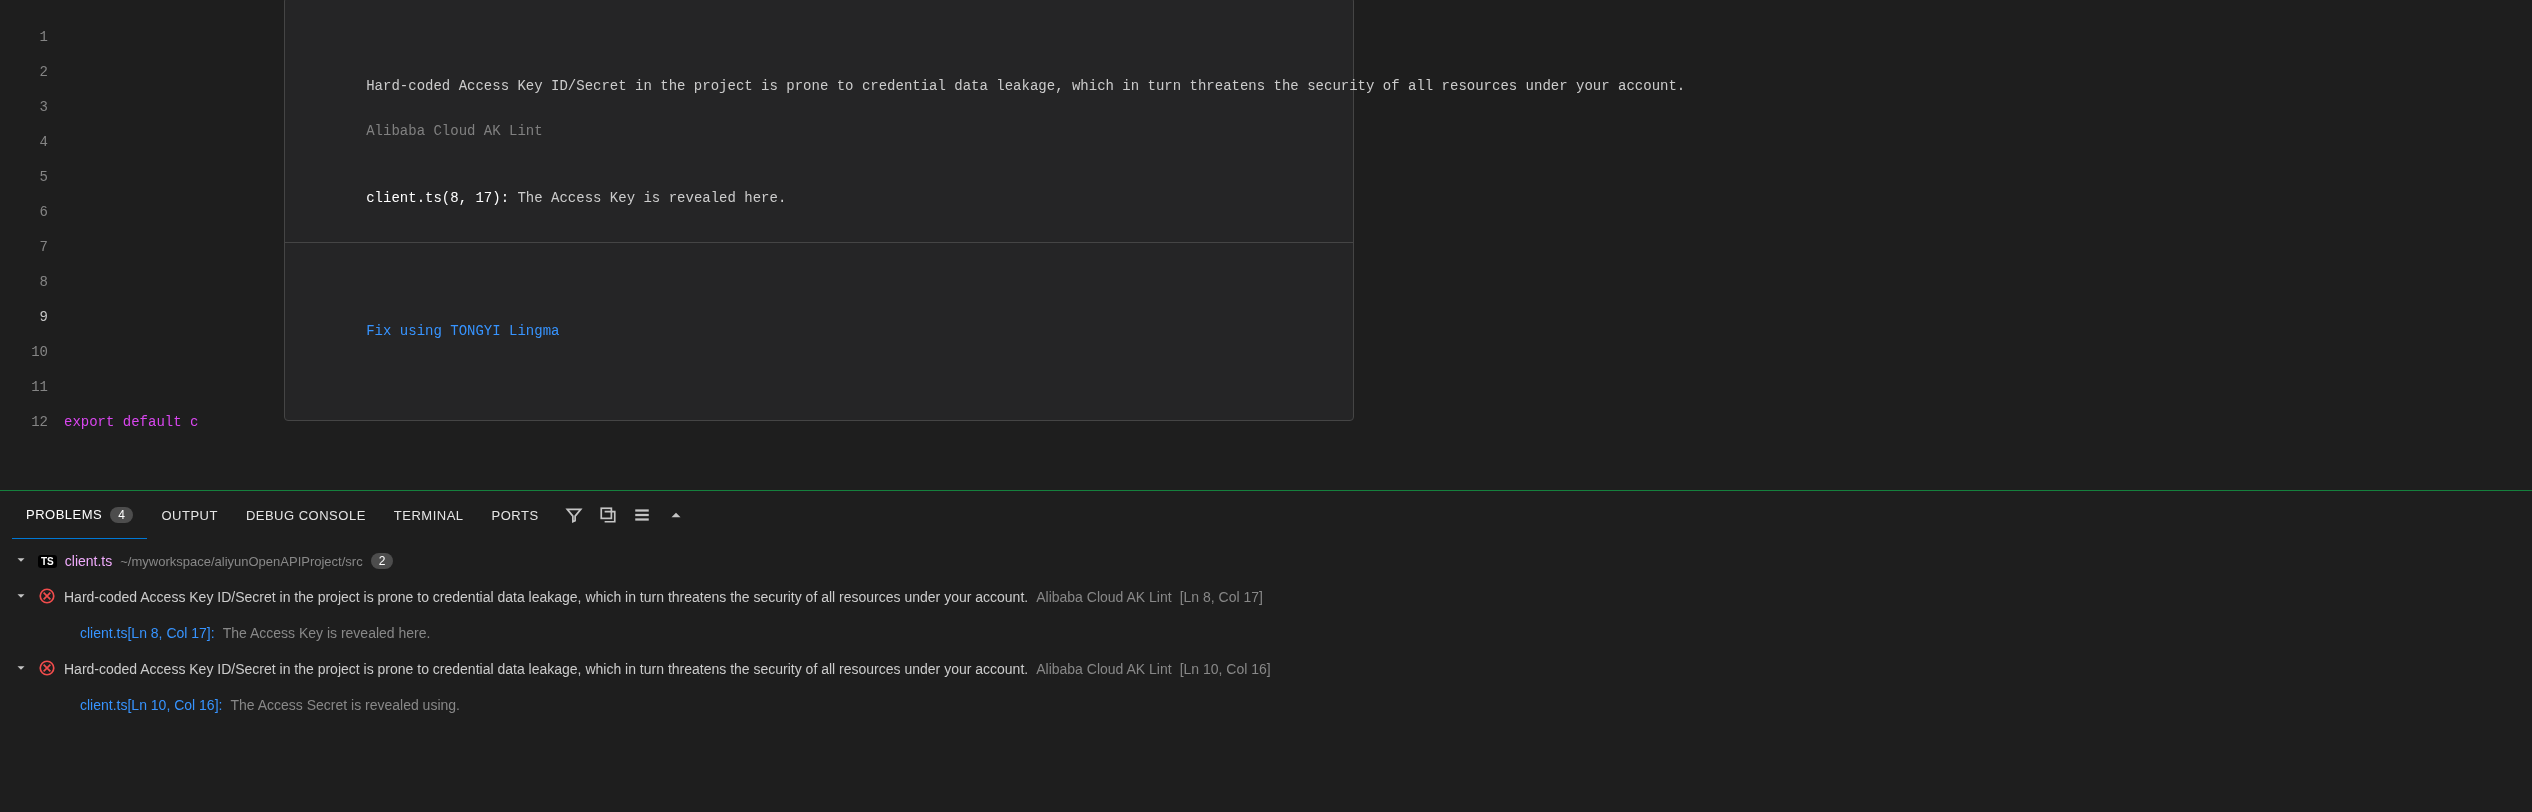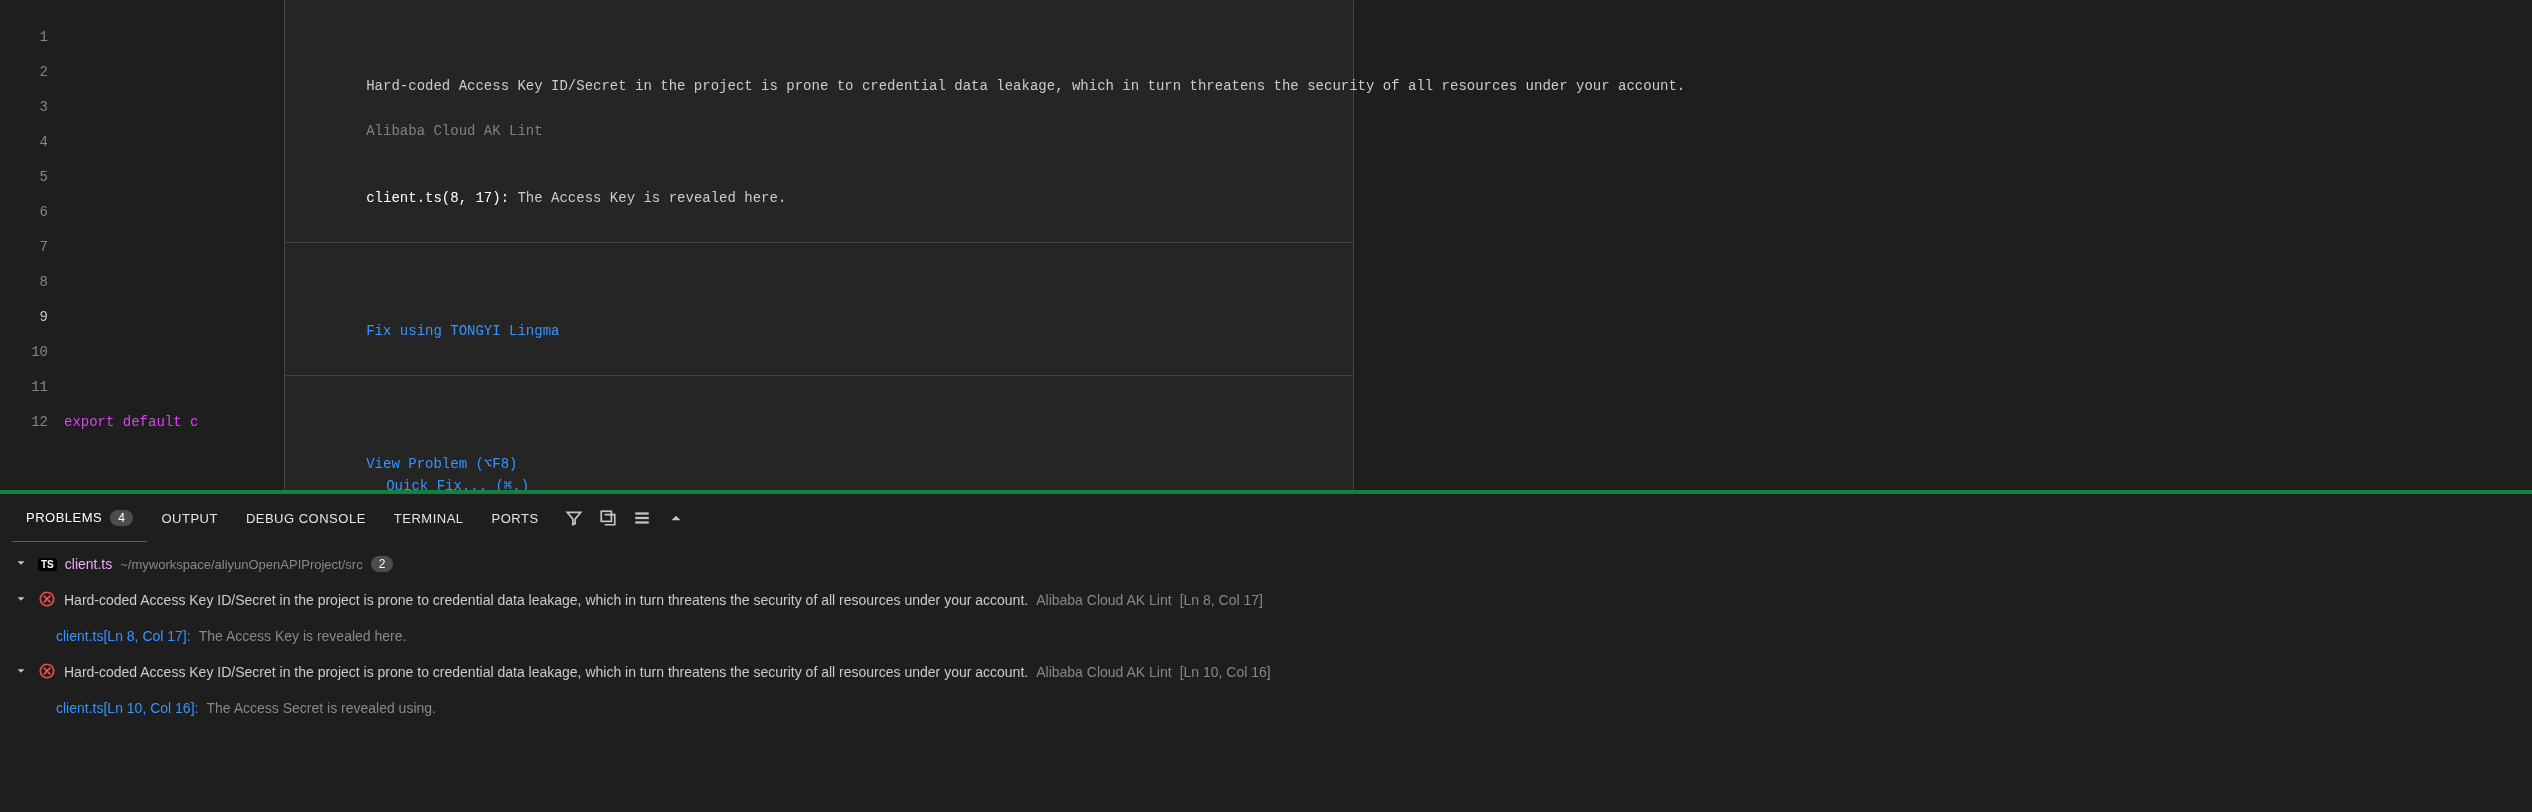--- a/index.html
+++ b/index.html
@@ -55,21 +55,21 @@
 }
 .hover-section:last-child { border-bottom: none; }
 .hover-desc { color: #cccccc; }
 .source-label { color: #808080; }
 .loc-link { color: #ffffff; }
 .action-link { color: #3794ff; cursor: pointer; }
 .action-link + .action-link { margin-left: 20px; }
 
 .panel {
   height: 322px;
-  border-top: 4px solid #15803d;
+  border-top: 1px solid #15803d;
   display: flex;
   flex-direction: column;
 }
 .tabs-row {
   display: flex;
   align-items: center;
   height: 48px;
   padding: 0 12px;
   font-family: -apple-system, 'Segoe UI', sans-serif;
   font-size: 13px;
@@ -132,21 +132,21 @@
   padding-top: 4px;
 }
 .file-row, .problem-row, .sub-row {
   display: flex;
   align-items: center;
   height: 36px;
   padding-left: 14px;
   gap: 8px;
 }
 .problem-row { padding-left: 14px; }
-.sub-row { padding-left: 56px; color: #888888; }
+.sub-row { padding-left: 80px; color: #888888; }
 .twisty { color: #c5c5c5; cursor: pointer; width: 16px; }
 .ts-badge {
   background: #000000;
   color: #fff;
   font-size: 10px;
   font-weight: bold;
   padding: 1px 3px;
   border-radius: 3px;
 }
 .file-name { color: #f0abfc; }
@@ -200,24 +200,20 @@
       <div class="hover-section">
         <span class="hover-desc">Hard-coded Access Key ID/Secret in the project is prone to credential data leakage, which in turn threatens the security of all resources under your account.</span>
         <span> </span>
         <span class="source-label">Alibaba Cloud AK Lint</span>
         <br>
         <span class="loc-link">client.ts(8, 17):</span><span> The Access Key is revealed here.</span>
       </div>
       <div class="hover-section">
         <span class="action-link">Fix using TONGYI Lingma</span>
       </div>
-      <div class="hover-section">
-        <span class="action-link">View Problem (⌥F8)</span>
-        <span class="action-link">Quick Fix... (⌘.)</span>
-      </div>
     </div>
   </div>
 </div>
 
 <div class="panel">
   <div class="tabs-row">
     <div class="tab active">
       <span>Problems</span>
       <span class="badge">4</span>
     </div>

